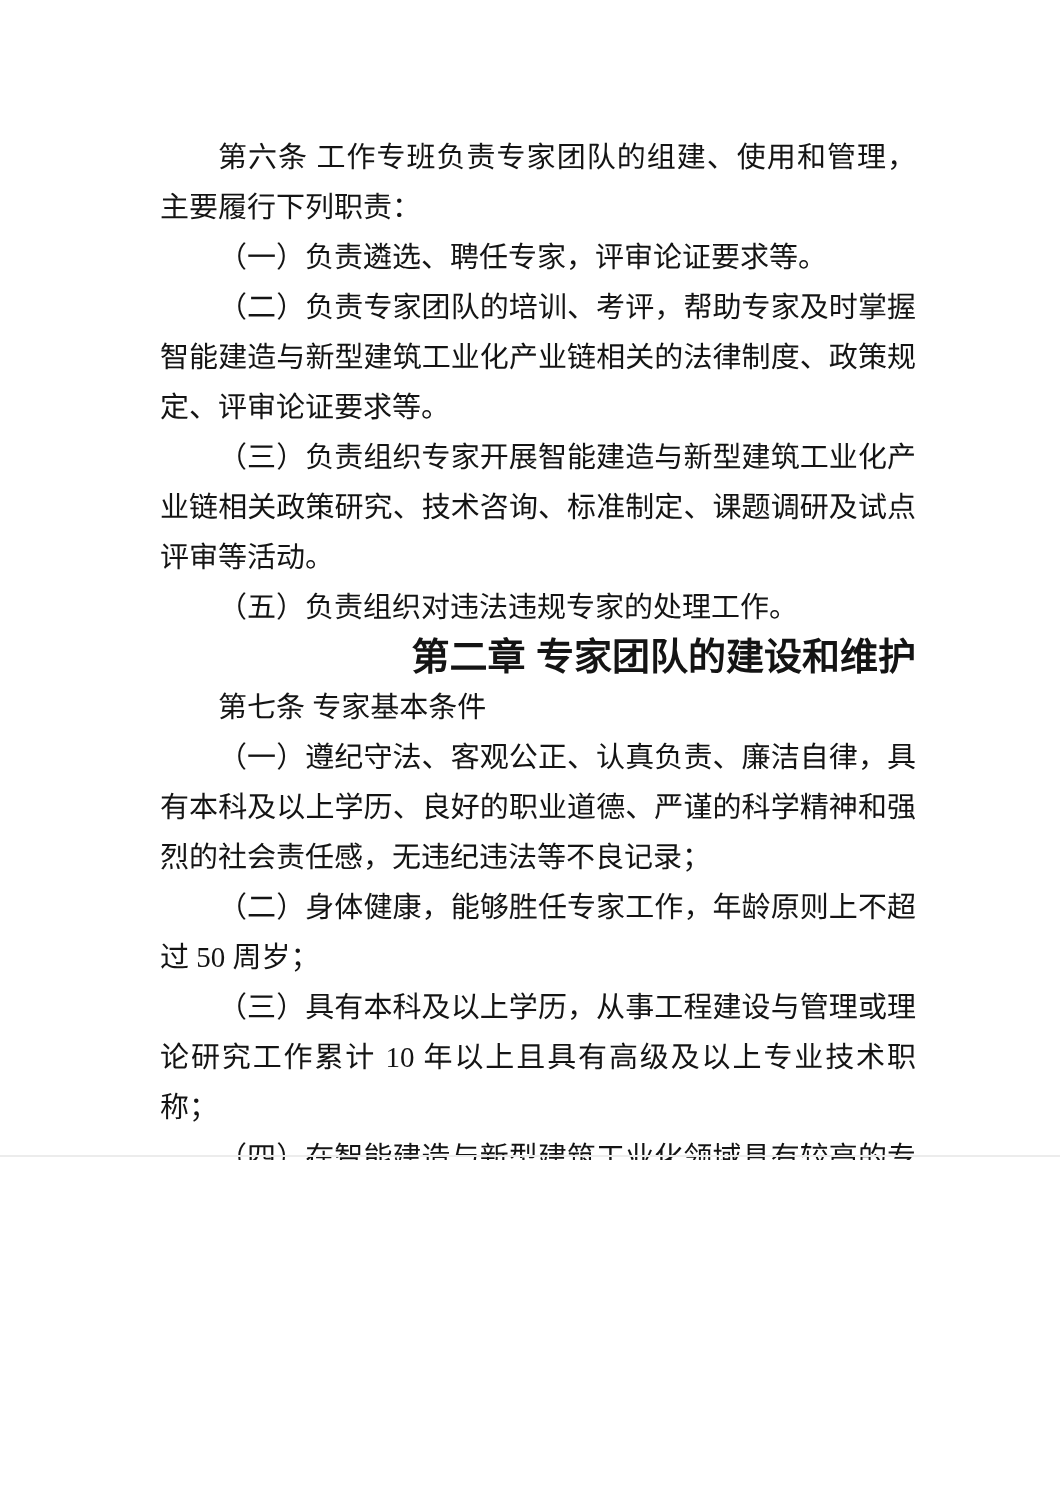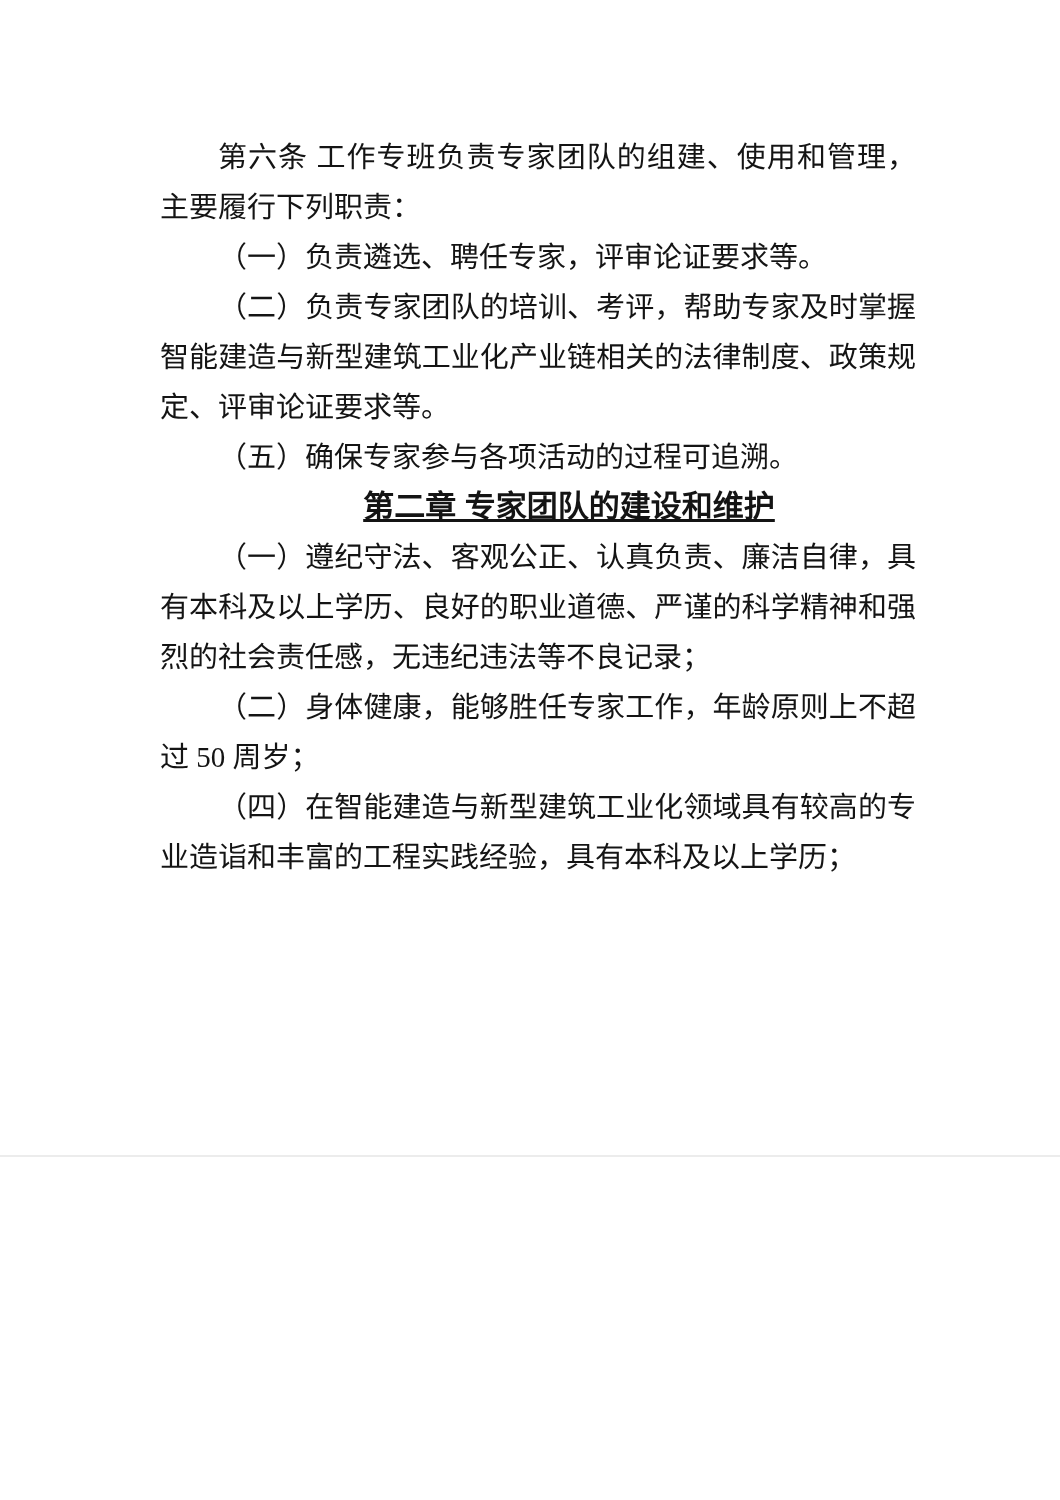--- a/index.html
+++ b/index.html
@@ -29,41 +29,43 @@
     line-height: 50px;
     text-align: justify;
     text-justify: inter-ideograph;
     text-indent: 2em;
     color: #141414;
     word-break: break-all;
   }
   .doc-body p.heading {
     font-family: "Liberation Sans", "DejaVu Sans", sans-serif;
     font-weight: bold;
-    font-size: 31px;
-    text-align: center;
-    text-decoration: underline;
+    font-size: 38px;
+    text-align: right;
   }
   .page-edge {
     position: absolute;
     left: 0;
     bottom: 3px;
     width: 100%;
     height: 2px;
     background: #ececec;
   }
 </style>
 </head>
 <body>
 
 <div class="page">
   <div class="doc-body">
     <p>第六条 工作专班负责专家团队的组建、使用和管理，主要履行下列职责：</p>
     <p>（一）负责遴选、聘任专家，评审论证要求等。</p>
     <p>（二）负责专家团队的培训、考评，帮助专家及时掌握智能建造与新型建筑工业化产业链相关的法律制度、政策规定、评审论证要求等。</p>
-    <p>（五）确保专家参与各项活动的过程可追溯。</p>
+    <p>（三）负责组织专家开展智能建造与新型建筑工业化产业链相关政策研究、技术咨询、标准制定、课题调研及试点评审等活动。</p>
+    <p>（五）负责组织对违法违规专家的处理工作。</p>
     <p class="heading">第二章 专家团队的建设和维护</p>
+    <p>第七条 专家基本条件</p>
     <p>（一）遵纪守法、客观公正、认真负责、廉洁自律，具有本科及以上学历、良好的职业道德、严谨的科学精神和强烈的社会责任感，无违纪违法等不良记录；</p>
     <p>（二）身体健康，能够胜任专家工作，年龄原则上不超过 50 周岁；</p>
+    <p>（三）具有本科及以上学历，从事工程建设与管理或理论研究工作累计 10 年以上且具有高级及以上专业技术职称；</p>
     <p>（四）在智能建造与新型建筑工业化领域具有较高的专业造诣和丰富的工程实践经验，具有本科及以上学历；</p>
   </div>
   <div class="page-edge"></div>
 </div>
 
 </body></html>

